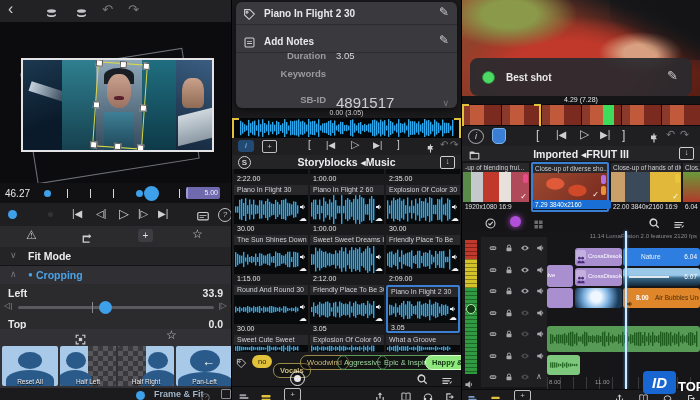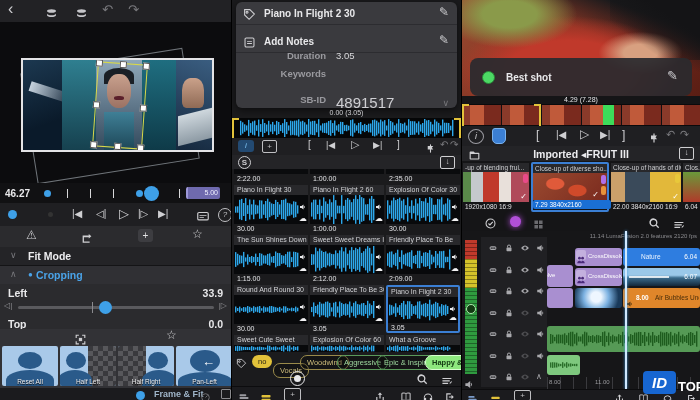--- a/index.html
+++ b/index.html
@@ -204,21 +204,21 @@
         <span class="handle" style="right:-3px;bottom:-3px;"></span>
         <span class="handle" style="left:50%;top:-3px;margin-left:-3px;"></span>
         <span class="handle" style="left:50%;bottom:-3px;margin-left:-3px;"></span>
         <span class="handle" style="left:-3px;top:50%;margin-top:-3px;"></span>
         <span class="handle" style="right:-3px;top:50%;margin-top:-3px;"></span>
       </div>
     </div>
   </div>
 
   <div class="abs" style="left:0;top:183px;width:231px;height:20px;background:#111113;">
-    <span class="abs" style="left:5px;top:5px;font-size:10px;font-weight:bold;">46.27</span>
+    <span class="abs" style="left:5px;top:5px;font-size:10px;font-weight:normal;">46.27</span>
     <span class="abs" style="left:44px;top:7px;width:7px;height:7px;border-radius:50%;background:#3ea0e8;"></span>
     <span class="abs" style="left:67px;top:6px;width:1px;height:9px;background:#d8d8da;"></span>
     <span class="abs" style="left:90px;top:6px;width:1px;height:9px;background:#d8d8da;"></span>
     <span class="abs" style="left:113px;top:6px;width:1px;height:9px;background:#d8d8da;"></span>
     <span class="abs" style="left:136px;top:7px;width:7px;height:7px;border-radius:50%;background:#3ea0e8;"></span>
     <span class="abs" style="left:144px;top:3px;width:15px;height:15px;border-radius:50%;background:#3ea0e8;"></span>
     <span class="abs" style="left:179px;top:6px;width:1px;height:9px;background:#d8d8da;"></span>
     <div class="abs" style="left:186px;top:4px;width:32px;height:12px;border-radius:2px;background:#6f6aae;border-left:2px solid #9d98d8;">
       <span class="abs" style="right:2px;top:2px;font-size:7px;color:#f0f0ff;">5.00</span>
     </div>
@@ -477,20 +477,21 @@
     <span class="abs glyph" style="left:165px;top:2px;font-size:10px;">]</span>
     <span class="abs glyph" style="left:193px;top:2px;"><svg class="ic" width="11" height="11">
             <use href="#i-marker"></use>
           </svg></span>
     <span class="abs dim" style="left:208px;top:1px;font-size:10px;">↶</span>
     <span class="abs dim" style="left:218px;top:1px;font-size:10px;">↷</span>
   </div>
 
   <div class="abs hdr" style="left:0;top:155px;width:229px;height:14px;">
     <span class="abs" style="left:6px;top:1px;width:11px;height:11px;border:1px solid #cfcfd2;border-radius:50%;text-align:center;line-height:11px;font-size:8px;font-weight:bold;color:#cfcfd2;">S</span>
+    <span class="t">Storyblocks ◂Music</span>
     <span class="abs" style="right:6px;top:1px;width:13px;height:11px;border:1px solid #cfcfd2;border-radius:2px;text-align:center;line-height:10px;font-size:8px;color:#cfcfd2;">↓</span>
   </div>
 
   <div class="abs" style="left:2px;top:169px;width:226px;height:183px;overflow:hidden;">
 
     <div class="abs" style="left:0;top:0;width:74px;height:5px;background:#0a0b0d;"></div>
     <div class="abs" style="left:76px;top:0;width:74px;height:5px;background:#0a0b0d;"></div>
     <div class="abs" style="left:152px;top:0;width:74px;height:5px;background:#0a0b0d;"></div>
     <div class="abs cellD" style="left:0;top:5px;">2:22.00</div>
     <div class="abs cellD" style="left:76px;top:5px;">1:00.00</div>
@@ -1043,21 +1044,21 @@
               </svg></span>
           </div>
     </div>
   </div>
 
   <div class="abs row" style="left:0;top:353px;width:229px;height:17px;gap:4px;">
     <span class="abs glyph" style="left:4px;top:2px;"><svg class="ic" width="11" height="11">
             <use href="#i-tag"></use>
           </svg></span>
     <span class="pill tag-y abs" style="left:20px;top:2px;">no</span>
-    <span class="pill tag-o abs" style="left:41px;top:10px;">Vocals</span>
+    <span class="pill tag-o abs" style="left:41px;top:10px;font-weight:bold;">Vocals</span>
     <span class="pill tag-o abs" style="left:68px;top:2px;">Woodwind</span>
     <span class="pill tag-g abs" style="left:105px;top:2px;">Aggressive</span>
     <span class="pill tag-g abs" style="left:145px;top:2px;">Epic &amp; Inspiring</span>
     <span class="pill tag-sel abs" style="left:193px;top:2px;width:34px;">Happy &amp; Upl</span>
   </div>
 
   <div class="abs" style="left:0;top:370px;width:229px;height:16px;">
     <span class="abs" style="left:58px;top:1px;width:13px;height:13px;border:1.5px solid #e8e8ea;border-radius:50%;">
           <span class="abs" style="left:3px;top:3px;width:7px;height:7px;border-radius:50%;background:#e8e8ea;"></span>
         </span>

